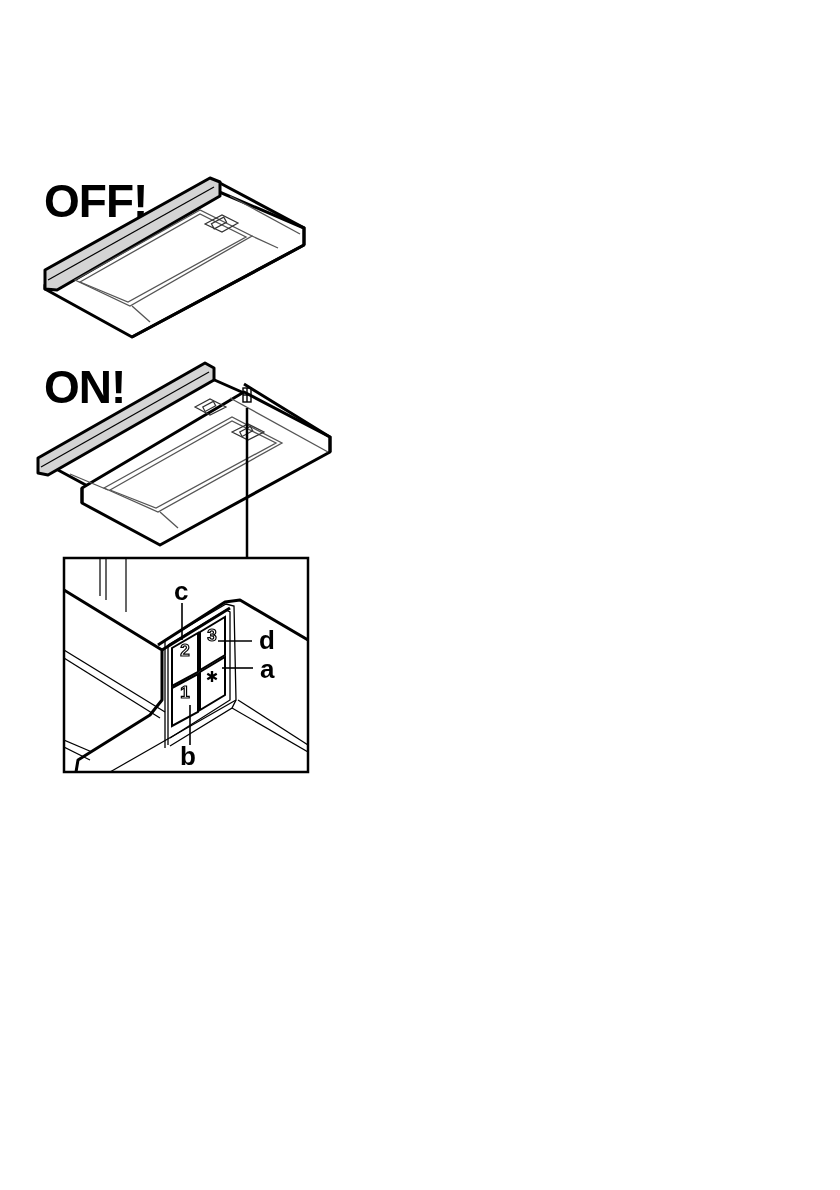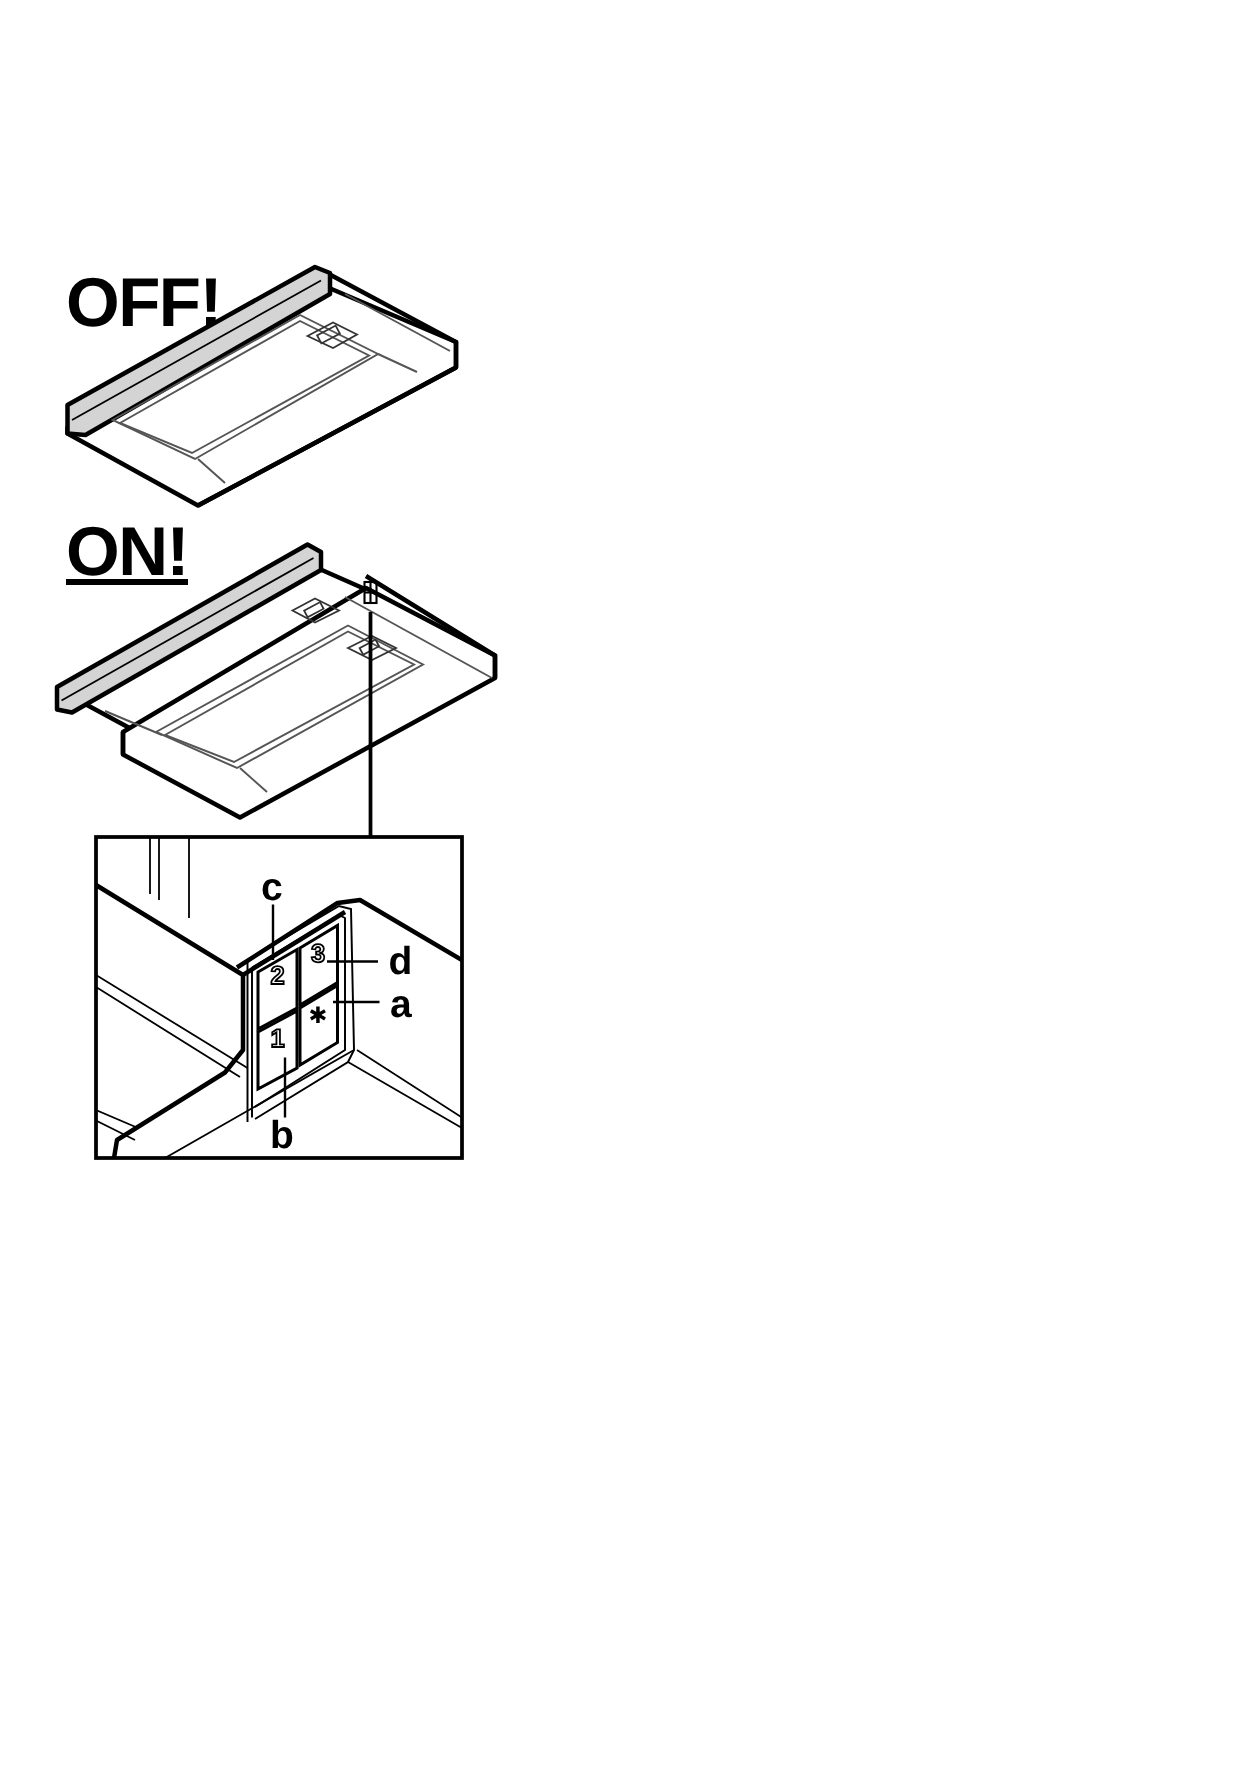--- a/index.html
+++ b/index.html
@@ -39,21 +39,21 @@
       <line x1="252" y1="236" x2="278" y2="248"></line>
       <line x1="230" y1="196" x2="300" y2="234"></line>
     </g>
 
     <g fill="none" stroke="#333" stroke-width="1.2">
       <polygon points="205,224 222,215 238,223 222,232"></polygon>
       <rect x="212" y="220" width="14" height="6" transform="rotate(-28 219 223)"></rect>
     </g>
   </svg>
 
-  <div class="state-label" style="left:44px; top:344px;text-decoration:underline;">ON!</div>
+  <div class="state-label" style="left:44px; top:364px;">ON!</div>
 
   <svg style="position:absolute; left:0; top:0;" width="840" height="1190" viewBox="0 0 840 1190">
 
     <g fill="#ffffff" stroke="#000" stroke-width="3" stroke-linejoin="round">
       <polygon points="58,467 210,378 244,393 244,405 95,490 58,470"></polygon>
     </g>
 
     <g fill="#ffffff" stroke="#000" stroke-width="3" stroke-linejoin="round">
       <polygon points="82,488 244,392 330,437 330,452 160,545 82,503"></polygon>
     </g>

